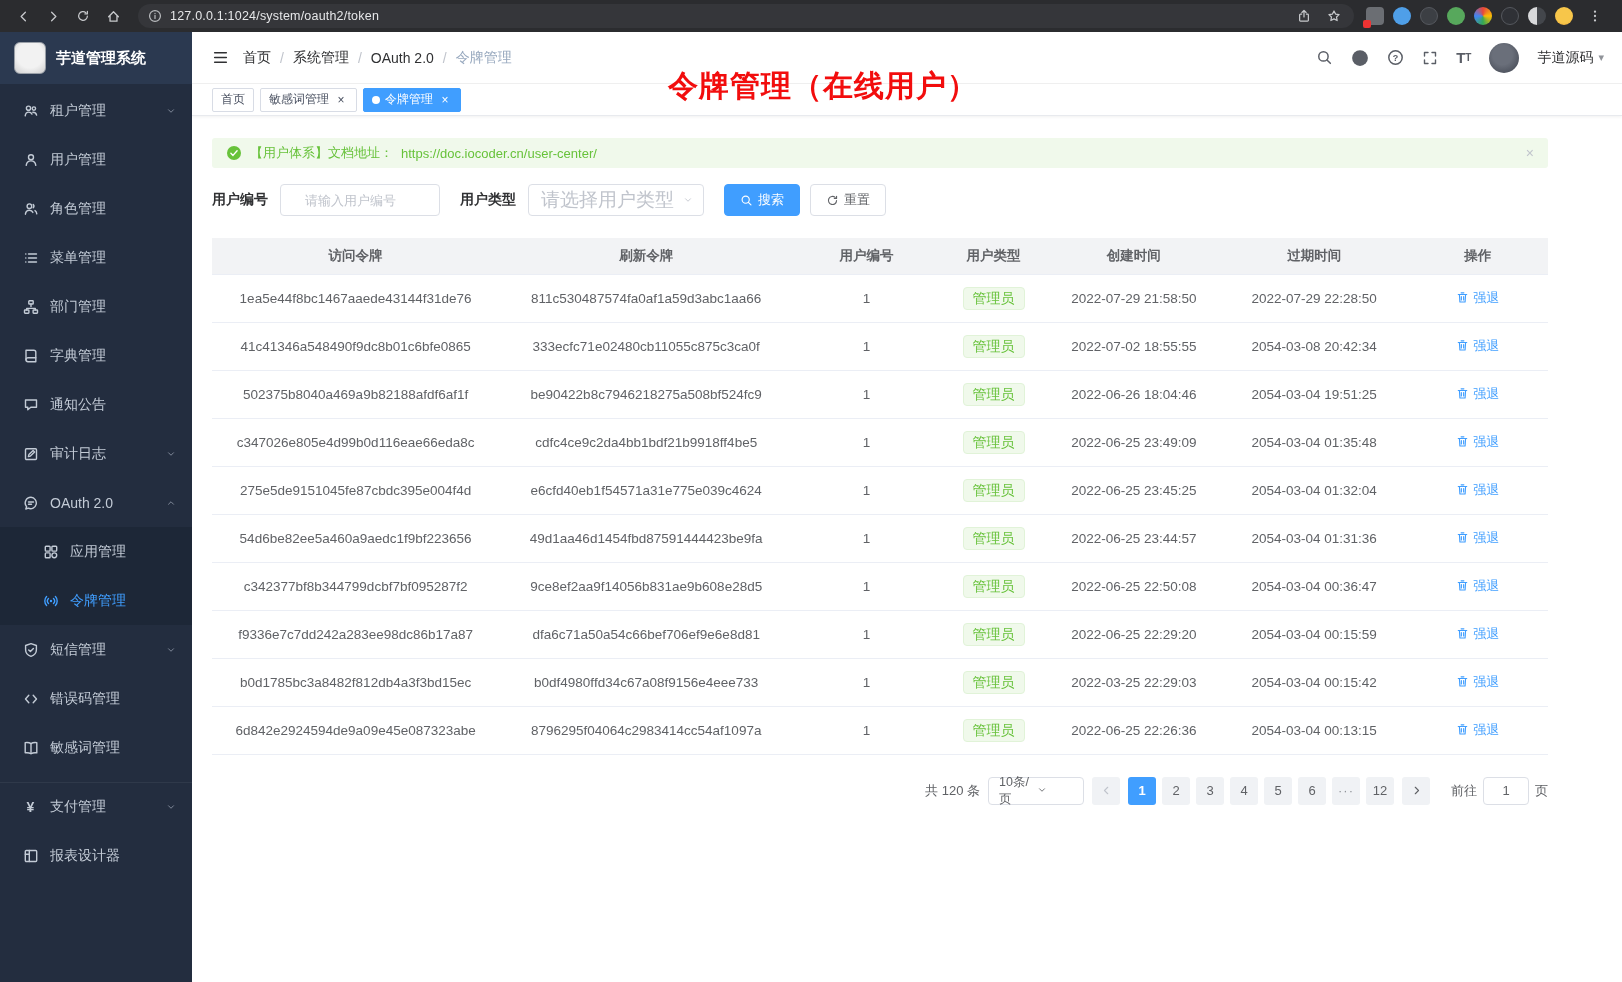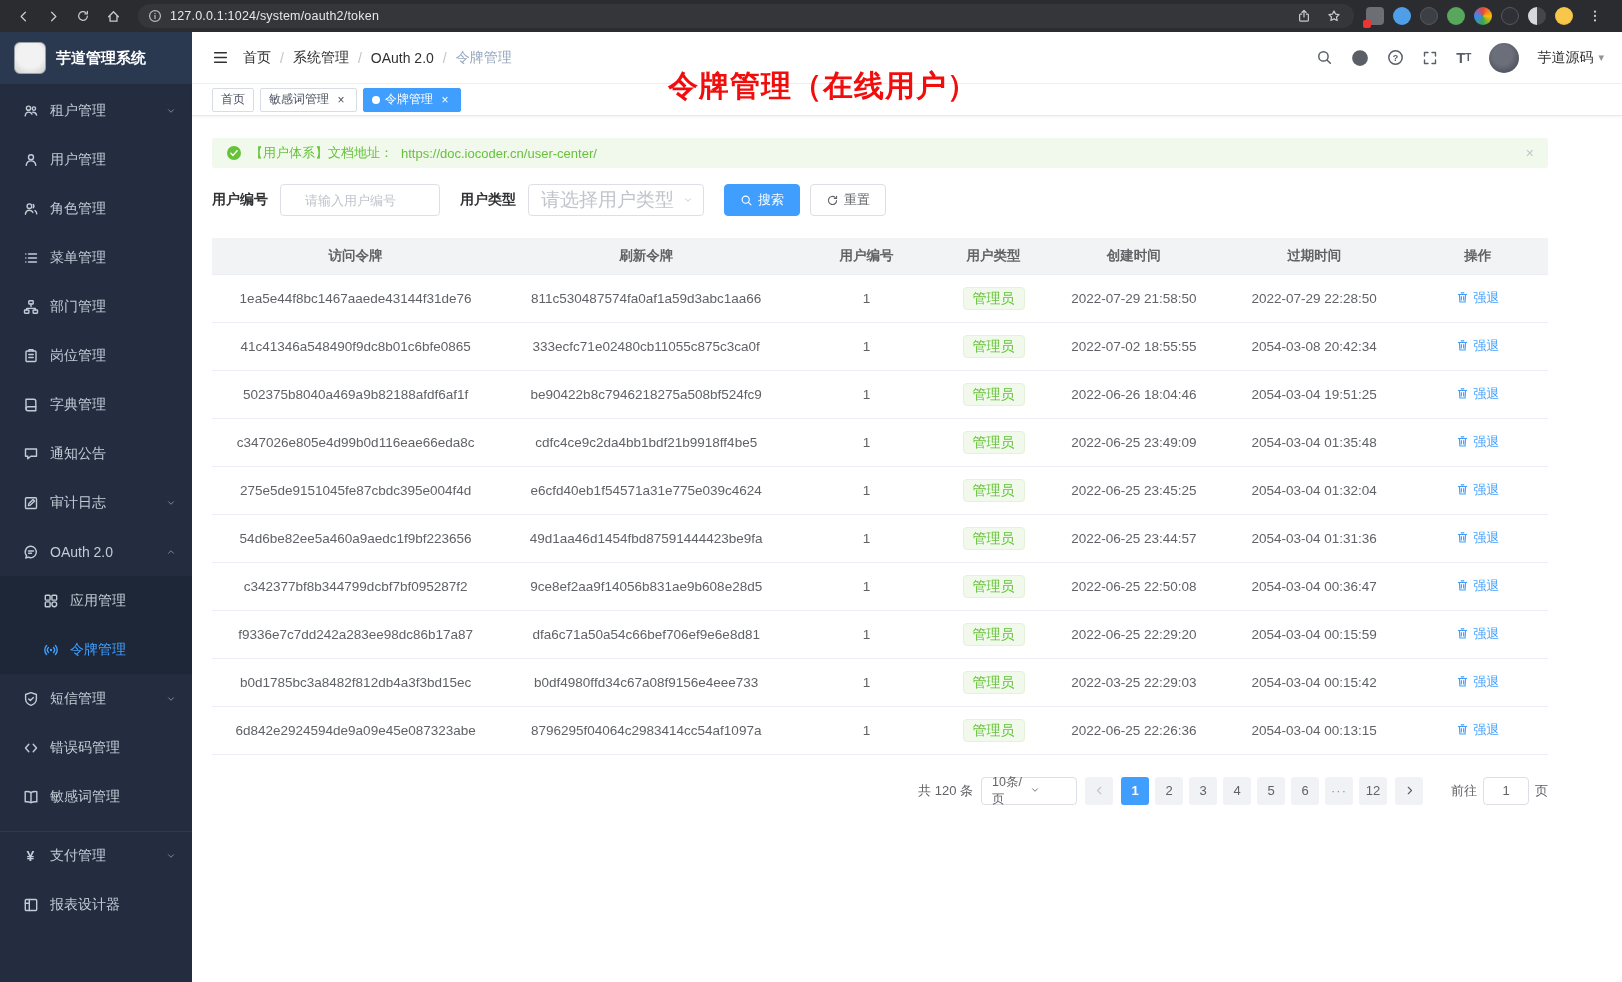--- a/index.html
+++ b/index.html
@@ -97,21 +97,21 @@
   
   .pager-row { margin-top:22px; display:flex; align-items:center; justify-content:flex-end; gap:8px; font-size:13px; color:#606266; }
   .size-sel { width:96px; height:28px; border:1px solid #dcdfe6; border-radius:4px; display:flex; align-items:center; padding:0 8px 0 10px; cursor:pointer; }
   .size-sel span { flex:1; font-size:12.5px; color:#606266; }
   .pg-btn { width:28px; height:28px; border:none; border-radius:3px; background:#f0f2f5; display:flex; align-items:center; justify-content:center; cursor:pointer; color:#606266; }
   .pg-btn.disabled { color:#c0c4cc; cursor:default; }
   .pager { display:flex; align-items:center; gap:6px; }
   .page-btn { min-width:28px; height:28px; border:none; border-radius:3px; background:#f0f2f5; color:#606266; font-size:13px; cursor:pointer; font-family:inherit; padding:0 4px; }
   .page-btn.active { background:#409eff; color:#fff; font-weight:bold; }
   .page-btn.more { letter-spacing:1px; color:#909399; }
-  .goto { display:flex; align-items:center; gap:6px; margin-left:20px; }
+  .goto { display:flex; align-items:center; gap:6px; margin-left:13px; }
   .goto-input { width:46px; height:28px; border:1px solid #dcdfe6; border-radius:4px; text-align:center; font-size:13px; color:#606266; outline:none; font-family:inherit; }
 
   
   .annotation { position:absolute; left:668px; top:66px; color:#f20d0d; font-size:30px; font-weight:900; letter-spacing:1px; z-index:50; white-space:nowrap; }
 </style>
 </head>
 <body>
 
 <div class="browser-bar">
   <span class="bb-btn">
@@ -236,29 +236,20 @@
               <rect x="1.5" y="11" width="4.4" height="3.2" rx=".6"></rect>
               <rect x="10.1" y="11" width="4.4" height="3.2" rx=".6"></rect>
               <path d="M8 5v2.6M3.7 11V9.4h8.6V11"></path>
             </svg>
           </span>
           <span class="mi-label">部门管理</span>
         </div>
         <div class="menu-item">
           <span class="mi-icon">
             <svg width="16" height="16" viewBox="0 0 16 16" fill="none" stroke="currentColor" stroke-width="1.4" stroke-linecap="round" stroke-linejoin="round">
-              <rect x="3" y="3" width="10" height="10.5" rx="1"></rect>
-              <path d="M6 3V1.8h4V3M5.8 6.5h4.4M5.8 9.5h4.4"></path>
-            </svg>
-          </span>
-          <span class="mi-label">岗位管理</span>
-        </div>
-        <div class="menu-item">
-          <span class="mi-icon">
-            <svg width="16" height="16" viewBox="0 0 16 16" fill="none" stroke="currentColor" stroke-width="1.4" stroke-linecap="round" stroke-linejoin="round">
               <path d="M3 2.3h7.8a2 2 0 0 1 2 2v9.4H5a2 2 0 0 1-2-2z"></path>
               <path d="M3 11.7a2 2 0 0 1 2-2h7.8"></path>
             </svg>
           </span>
           <span class="mi-label">字典管理</span>
         </div>
         <div class="menu-item">
           <span class="mi-icon">
             <svg width="16" height="16" viewBox="0 0 16 16" fill="none" stroke="currentColor" stroke-width="1.4" stroke-linecap="round" stroke-linejoin="round">
               <path d="M2.5 3h11v7.2H7.8L4.8 12.7v-2.5H2.5z"></path>

